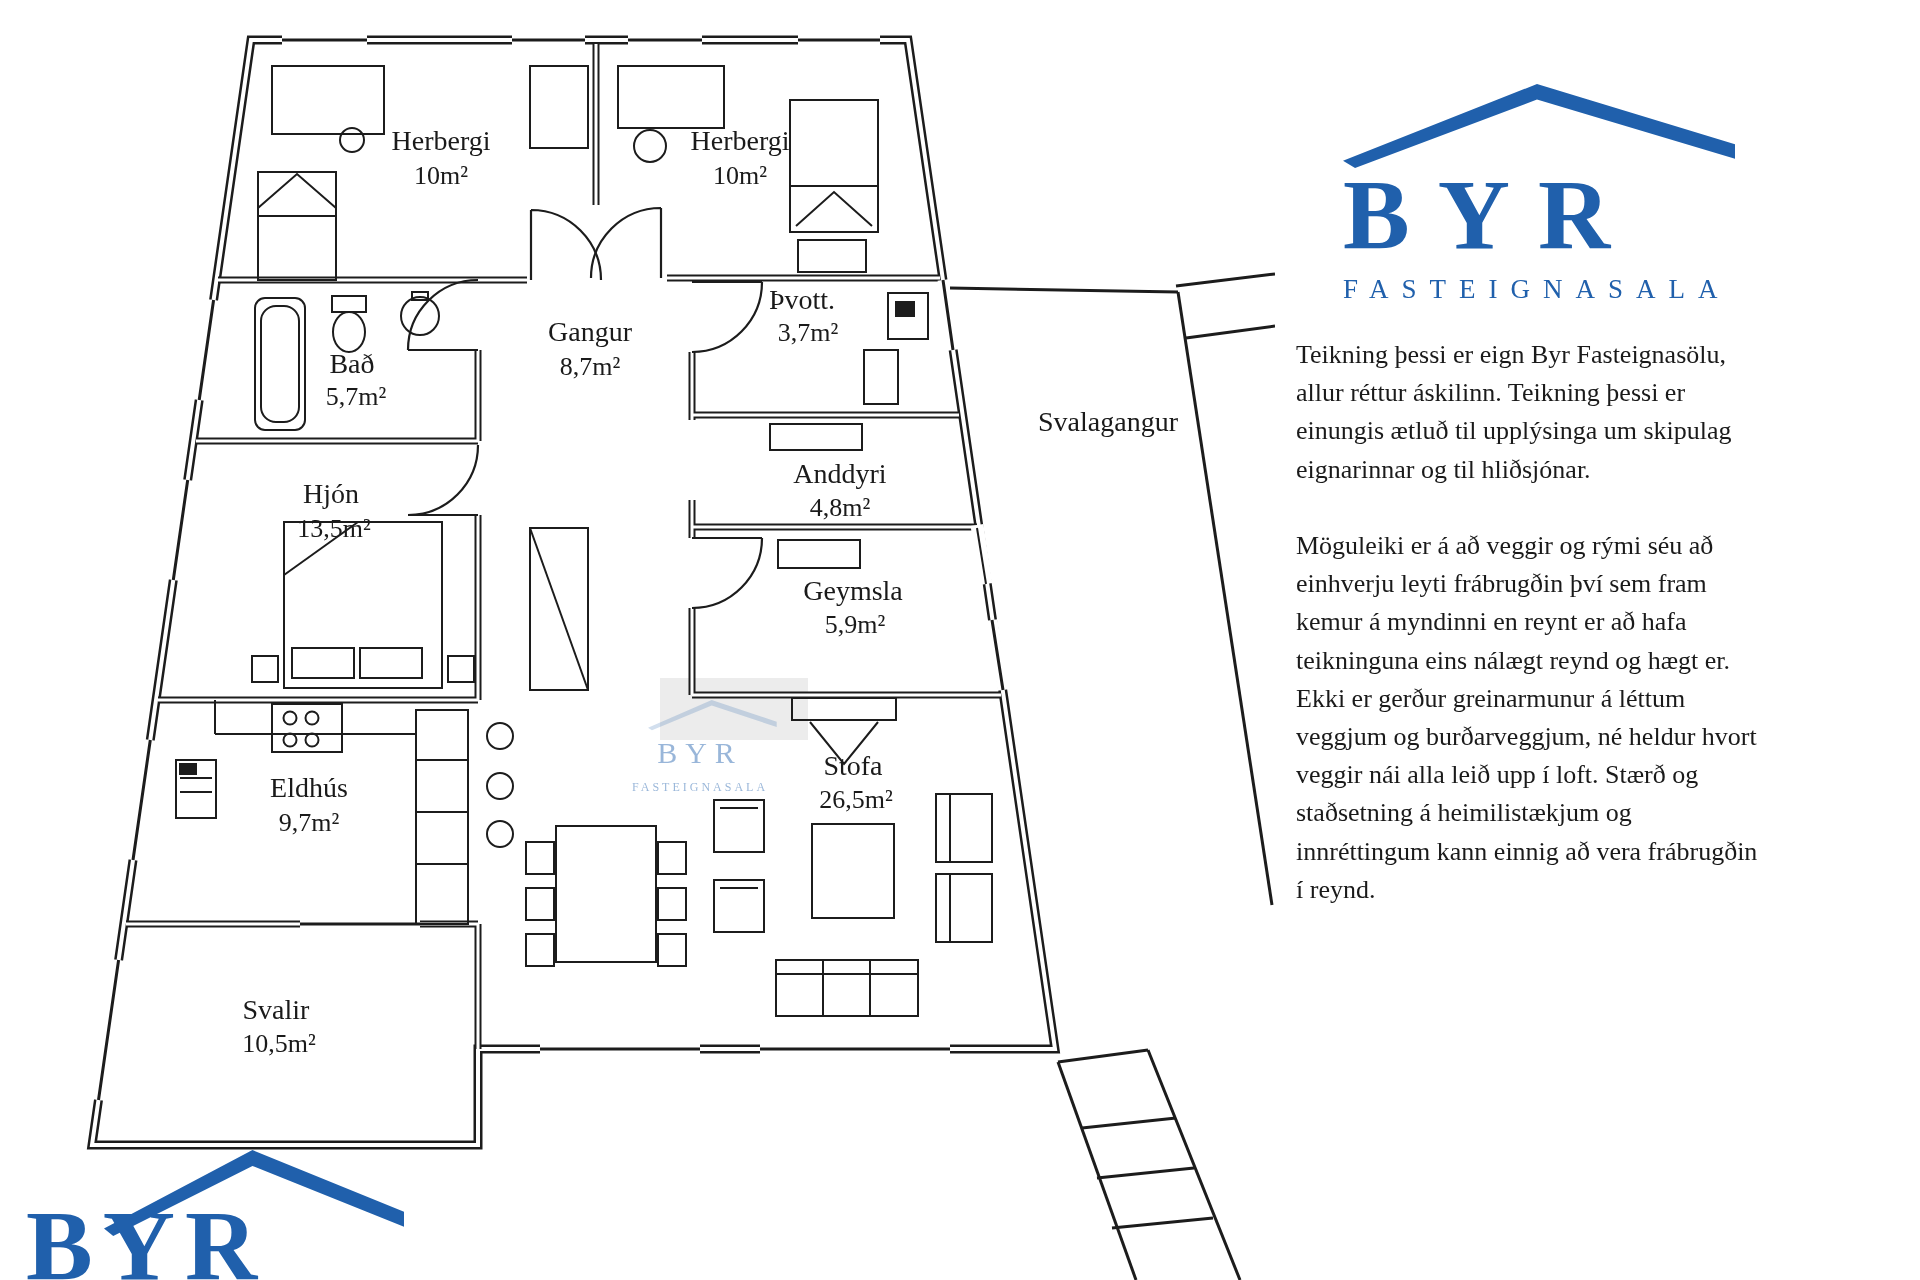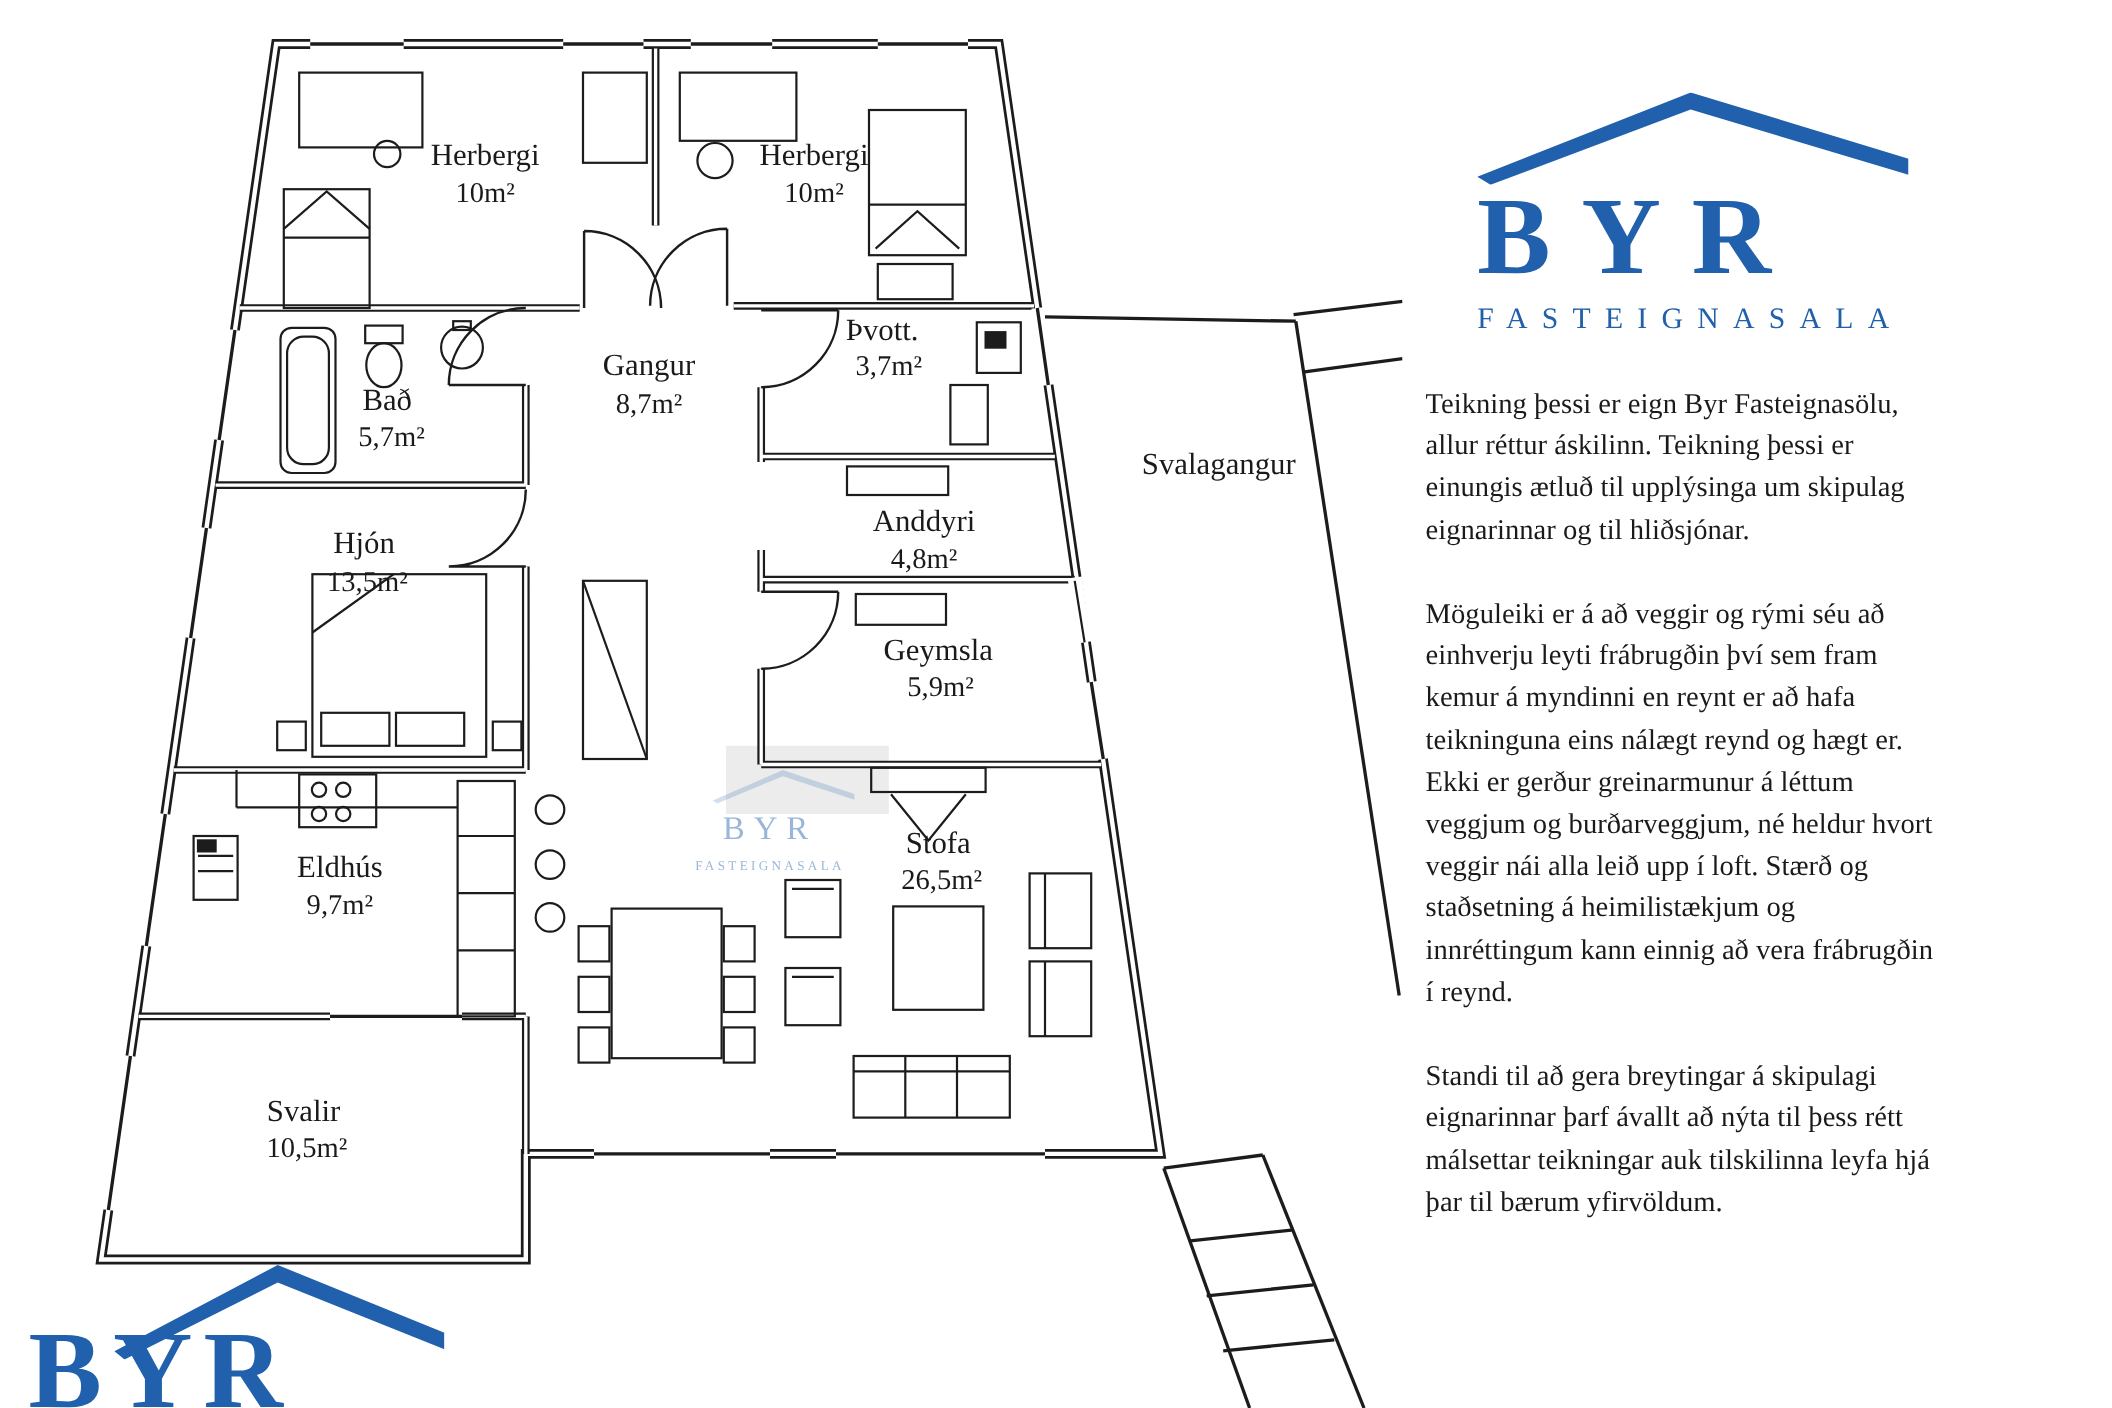--- a/index.html
+++ b/index.html
@@ -20,21 +20,21 @@
     color:#2060ac;font-weight:bold;font-size:100px;line-height:.98;
     letter-spacing:28px;margin-top:-2px;
   }
   .brand-sub{
     color:#2060ac;font-size:27px;letter-spacing:13px;margin-top:10px;white-space:nowrap;
   }
   .disclaimer{
     position:absolute;left:1296px;top:334px;width:472px;
     font-size:26px;line-height:1.47;
   }
-  .disclaimer p{margin:14px 0 38px 0;}
+  .disclaimer p{margin:2px 0 38px 0;}
 
   .footer-brand{position:absolute;left:0;top:1140px;width:500px;height:140px;}
   .footer-brand .roof{position:absolute;left:104px;top:10px;width:300px;height:86px;display:block;}
   .footer-name{
     position:absolute;left:26px;top:56px;color:#2060ac;font-weight:bold;
     font-size:100px;line-height:1;letter-spacing:10px;
   }
 </style>
 </head>
 <body>
@@ -261,21 +261,20 @@
   <svg class="roof" viewBox="0 0 390 92" preserveAspectRatio="none">
     <polygon points="0,84 193,0 390,66 390,82 193,17 12,92" fill="#2060ac"></polygon>
   </svg>
   <div class="brand-name">BYR</div>
   <div class="brand-sub">FASTEIGNASALA</div>
 </div>
 
 <div class="disclaimer">
   <p>Teikning þessi er eign Byr Fasteignasölu, allur réttur áskilinn. Teikning þessi er einungis ætluð til upplýsinga um skipulag eignarinnar og til hliðsjónar.</p>
   <p>Möguleiki er á að veggir og rými séu að einhverju leyti frábrugðin því sem fram kemur á myndinni en reynt er að hafa teikninguna eins nálægt reynd og hægt er. Ekki er gerður greinarmunur á léttum veggjum og burðarveggjum, né heldur hvort veggir nái alla leið upp í loft. Stærð og staðsetning á heimilistækjum og innréttingum kann einnig að vera frábrugðin í reynd.</p>
-  <p>Standi til að gera breytingar á skipulagi eignarinnar þarf ávallt að nýta til þess rétt málsettar teikningar auk tilskilinna leyfa hjá þar til bærum yfirvöldum.</p>
 </div>
 
 <div class="footer-brand">
   <svg class="roof" viewBox="0 0 390 92" preserveAspectRatio="none">
     <polygon points="0,84 193,0 390,66 390,82 193,17 12,92" fill="#2060ac"></polygon>
   </svg>
   <div class="footer-name">BYR</div>
 </div>
 
 </body></html>

